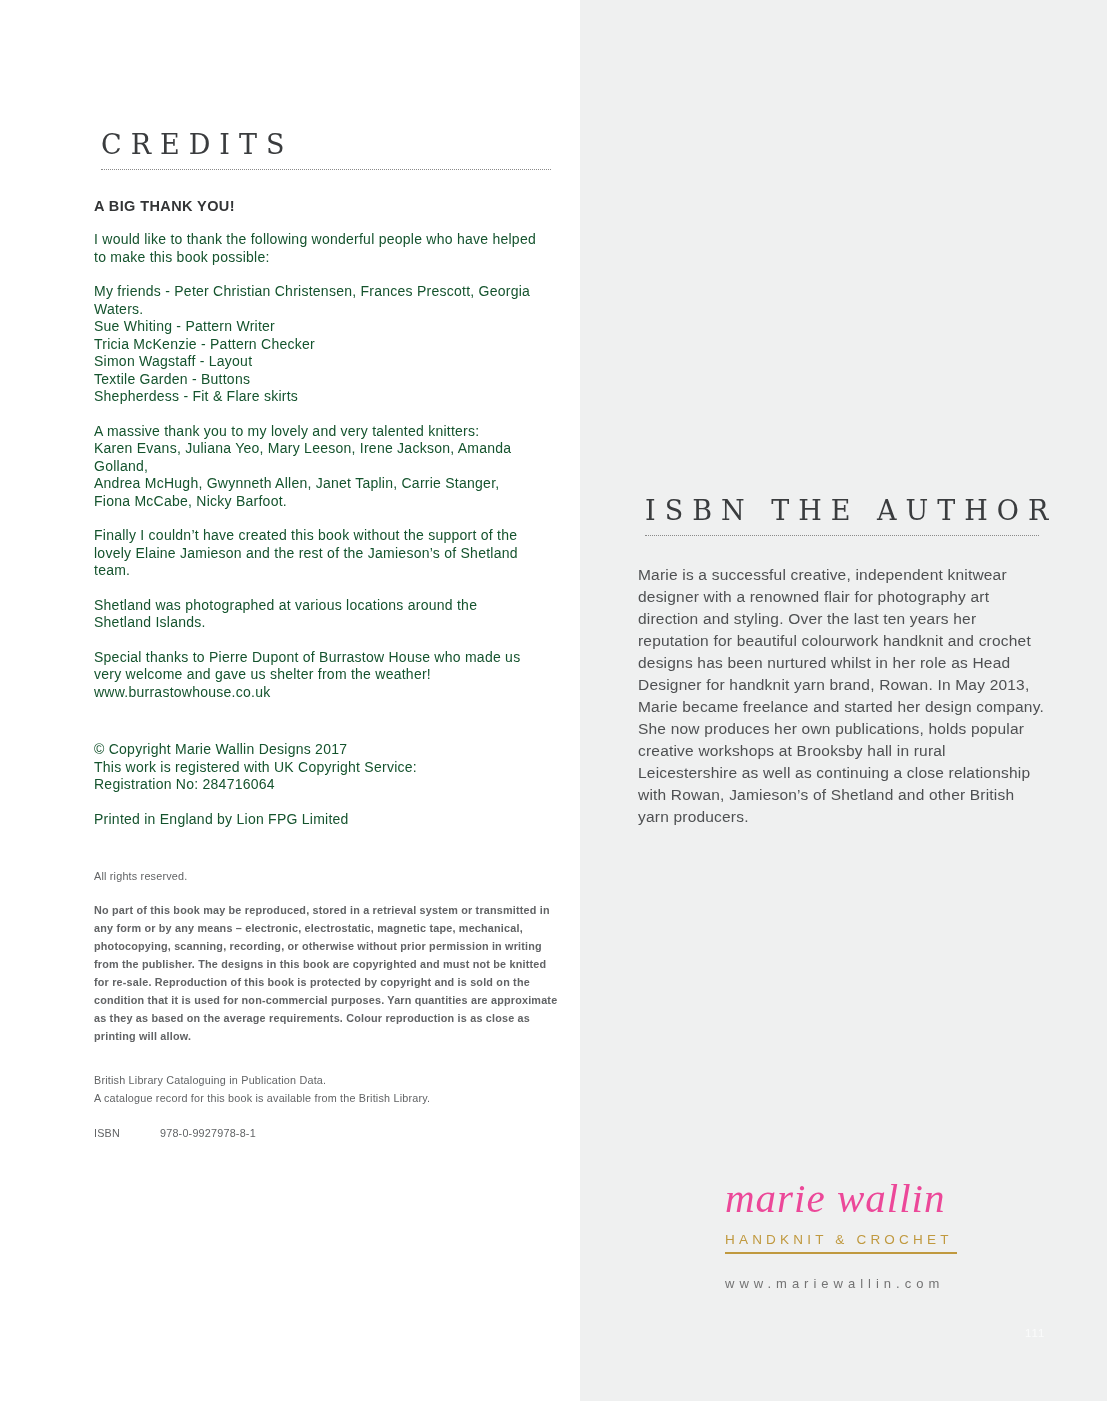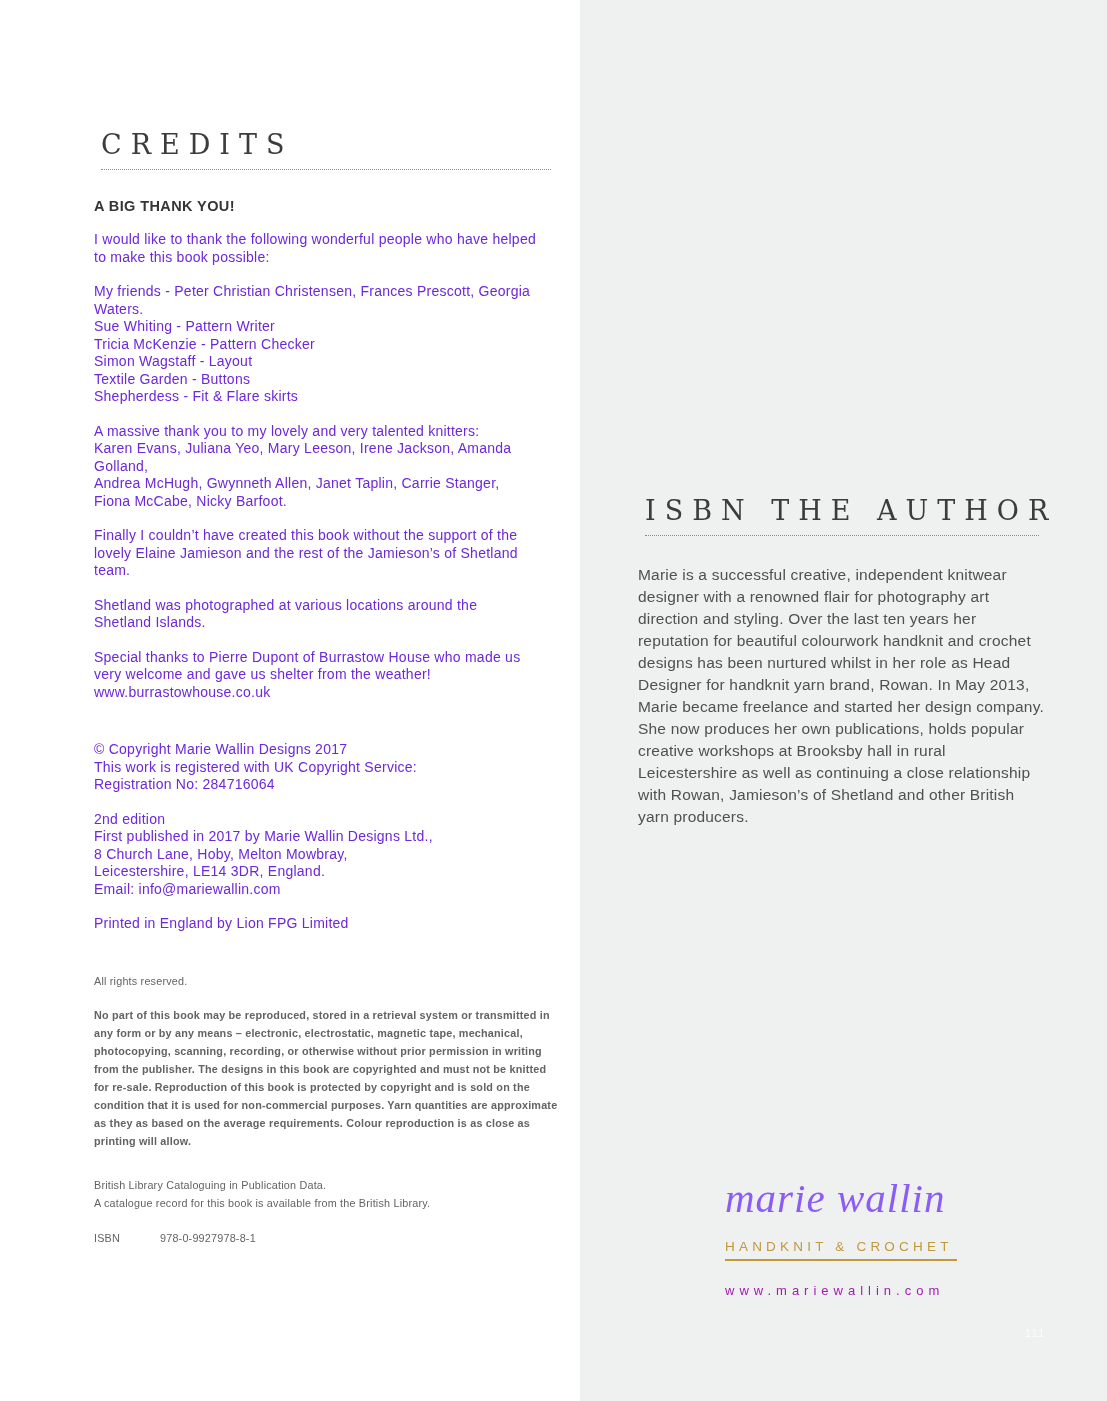--- a/index.html
+++ b/index.html
@@ -38,21 +38,21 @@
     font-size: 14.5px;
     font-weight: 700;
     letter-spacing: 0.4px;
     color: #333536;
   }
   .body-p {
     margin: 17px 0 0 0;
     font-size: 14px;
     line-height: 17.5px;
     letter-spacing: 0.25px;
-    color: #6d28d9;
+    color: #14532d;
     white-space: pre-line;
   }
   .body-p.extra-gap { margin-top: 40px; }
   .small-p {
     margin: 0;
     font-size: 10.8px;
     line-height: 18px;
     letter-spacing: 0.2px;
     color: #616365;
     white-space: pre-line;
@@ -87,39 +87,39 @@
   .brand {
     position: absolute;
     left: 725px; top: 1178px;
     width: 232px;
   }
   .brand-name {
     font-family: "Liberation Serif", serif;
     font-style: italic;
     font-weight: 400;
     font-size: 41px;
-    color: #8b5cf6;
+    color: #ec4899;
     letter-spacing: 1px;
     line-height: 1;
     white-space: nowrap;
   }
   .brand-tagline {
-    margin-top: 20px;
+    margin-top: 13px;
     font-size: 13.5px;
     letter-spacing: 4.2px;
     color: #c0993f;
     border-bottom: 2px solid #c0993f;
     padding-bottom: 5px;
     white-space: nowrap;
   }
   .brand-site {
     margin-top: 22px;
     font-size: 13px;
     letter-spacing: 5px;
-    color: #a21caf;
+    color: #737373;
     white-space: nowrap;
   }
   .page-number {
     position: absolute;
     left: 1025px; top: 1327px;
     font-size: 11.5px;
     letter-spacing: 1px;
     color: #fafbfb;
   }
 </style>
@@ -146,25 +146,20 @@
   <p class="body-p">Finally I couldn’t have created this book without the support of the
 lovely Elaine Jamieson and the rest of the Jamieson’s of Shetland team.</p>
   <p class="body-p">Shetland was photographed at various locations around the
 Shetland Islands.</p>
   <p class="body-p">Special thanks to Pierre Dupont of Burrastow House who made us
 very welcome and gave us shelter from the weather!
 www.burrastowhouse.co.uk</p>
   <p class="body-p extra-gap">© Copyright Marie Wallin Designs 2017
 This work is registered with UK Copyright Service:
 Registration No: 284716064</p>
-  <p class="body-p">2nd edition
-First published in 2017 by Marie Wallin Designs Ltd.,
-8 Church Lane, Hoby, Melton Mowbray,
-Leicestershire, LE14 3DR, England.
-Email: info@mariewallin.com</p>
   <p class="body-p">Printed in England by Lion FPG Limited</p>
   <p class="small-p first">All rights reserved.</p>
   <p class="small-p block">No part of this book may be reproduced, stored in a retrieval system or transmitted in any form or by any means – electronic, electrostatic, magnetic tape, mechanical, photocopying, scanning, recording, or otherwise without prior permission in writing from the publisher. The designs in this book are copyrighted and must not be knitted for re-sale. Reproduction of this book is protected by copyright and is sold on the condition that it is used for non-commercial purposes. Yarn quantities are approximate as they as based on the average requirements. Colour reproduction is as close as printing will allow.</p>
   <p class="small-p library">British Library Cataloguing in Publication Data.
 A catalogue record for this book is available from the British Library.</p>
   <div class="isbn-row">
     <span class="isbn-label">ISBN</span>
     <span class="isbn-value">978-0-9927978-8-1</span>
   </div>
 </div>

